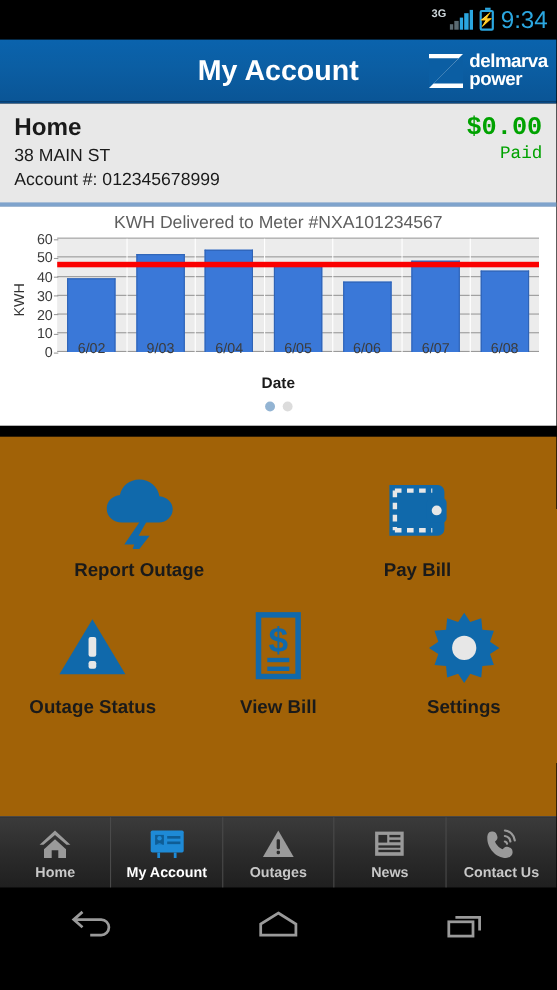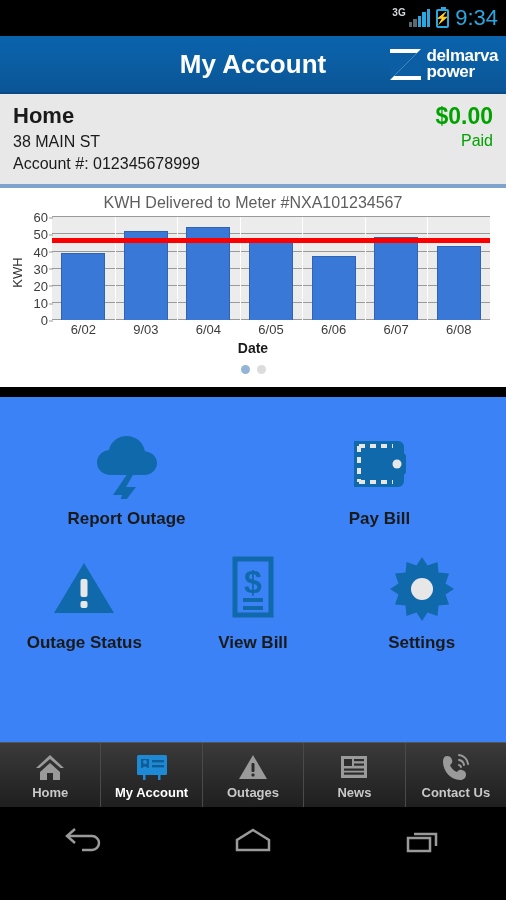--- a/index.html
+++ b/index.html
@@ -53,21 +53,21 @@
   .logo-text span { color:#fff; font-size:17px; font-weight:bold; letter-spacing:-0.4px; }
 
   
   .acct {
     background:#e8e8e8; padding:9px 13px 10px 13px;
     border-bottom:4px solid #7fa3cc;
     display:flex; justify-content:space-between;
   }
   .acct .left h1 { font-size:22px; font-weight:bold; color:#1a1a1a; margin-bottom:2px; }
   .acct .left p { font-size:16px; color:#1a1a1a; line-height:1.35; }
-  .acct .right { text-align:right; }
+  .acct .right { text-align:right;font-family:Liberation Mono, monospace; }
   .acct .right .amt { font-size:23px; font-weight:bold; color:#00a200; }
   .acct .right .paid { font-size:16px; color:#00a200; margin-top:2px; }
 
   
   .chartcard { background:#fff; padding:6px 0 0 0; height:199px; position:relative; }
   .chart-title { text-align:center; font-size:16px; color:#5e5e5e; margin-bottom:5px; }
   .plotwrap { position:relative; height:125px; margin:0 10px 0 0; }
   .ylabel {
     position:absolute; left:2px; top:48px; font-size:13px; color:#333;
     transform:rotate(-90deg); transform-origin:center;
@@ -81,30 +81,30 @@
   .ytick {
     position:absolute; right:calc(100% + 4px); font-size:13px; color:#3c3c3c;
     transform:translateY(-50%); white-space:nowrap;
   }
   .ytick:after { content:""; position:absolute; left:calc(100% + 1px); top:50%;
                  width:4px; height:1px; background:#9a9a9a; }
   .bars { position:absolute; inset:0; display:flex; align-items:flex-end; }
   .barcol { flex:1; display:flex; justify-content:center; align-items:flex-end; height:100%; }
   .bar { width:44px; background:#3a78d8; border:1px solid #2f63b5; border-bottom:none; }
   .avgline { position:absolute; left:0; right:0; height:5px; background:#fb0000; }
-  .xticks { position:absolute; left:52px; right:6px; bottom:3px; height:20px; display:flex; }
+  .xticks { position:absolute; left:52px; right:6px; bottom:16px; height:20px; display:flex; }
   .xtick { flex:1; text-align:center; font-size:13px; color:#3c3c3c; padding-top:3px; }
   .xlabel { text-align:center; font-size:14px; color:#1a1a1a; font-weight:bold; margin-top:-2px; }
   .dots { display:flex; justify-content:center; gap:7px; margin-top:9px; }
   .dot { width:9px; height:9px; border-radius:50%; background:#dcdcdc; }
   .dot.on { background:#93b4d3; }
 
   
   .grid {
-    background:#3b82f6; flex:1;
+    background:#a16207; flex:1;
     padding:18px 0 0 0;
     position:absolute; left:0; right:0; top:397px; bottom:130px;
   }
   .row { display:flex; }
   .cell {
     flex:1; display:flex; flex-direction:column; align-items:center;
     padding:12px 0 10px 0; text-decoration:none;
   }
   .cell .gi { height:74px; display:flex; align-items:center; justify-content:center; }
   .cell .lbl { margin-top:8px; font-size:17px; font-weight:bold; color:#1a1a1a; }

